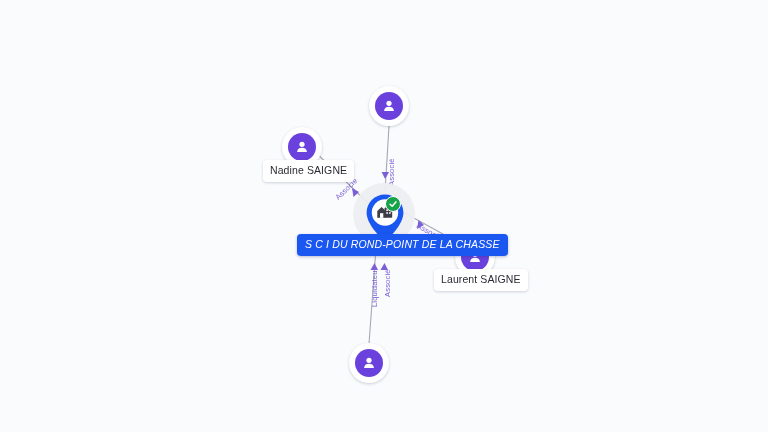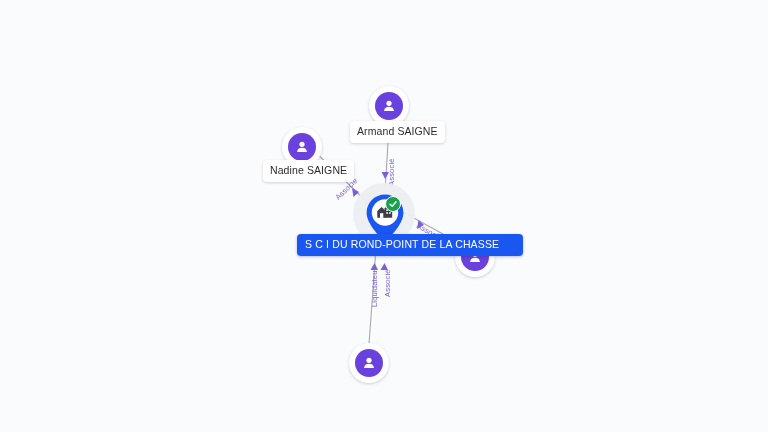--- a/index.html
+++ b/index.html
@@ -93,25 +93,26 @@
     justify-content: center;
   }
   .company-check svg { display: block; }
 
   .company-chip {
     position: absolute;
     background: #1a56f0;
     color: #ffffff;
     font-size: 10.5px;
     line-height: 1;
-    padding: 5px 24px 6px 8px;
+    padding: 5px 8px 6px 8px;
     border-radius: 4px;
     white-space: nowrap;
     box-shadow: 0 1px 3px rgba(20,40,110,0.30);
     letter-spacing: 0.15px;
+    font-style: italic;
   }
 
   
   .edge-label {
     position: absolute;
     color: #7b5fd8;
     font-size: 7.5px;
     line-height: 1;
     white-space: nowrap;
     letter-spacing: 0.2px;
@@ -163,40 +164,40 @@
   <div class="edge-label" style="left:384px; top:297px; transform: rotate(-90deg);">Associé</div>
 
   <div class="person-node" style="left:369px; top:86px;">
     <div class="person-disc">
       <svg width="16" height="16" viewBox="0 0 24 24" fill="#ffffff">
         <circle cx="12" cy="8" r="3.9"></circle>
         <path d="M4.6 19.4c0-4.1 3.3-6.3 7.4-6.3s7.4 2.2 7.4 6.3z"></path>
       </svg>
     </div>
   </div>
-  <div class="name-chip" style="left:350px; top:121px;">Armand SAIGNE</div>
 
   <div class="person-node" style="left:282px; top:127px;">
     <div class="person-disc">
       <svg width="16" height="16" viewBox="0 0 24 24" fill="#ffffff">
         <circle cx="12" cy="8" r="3.9"></circle>
         <path d="M4.6 19.4c0-4.1 3.3-6.3 7.4-6.3s7.4 2.2 7.4 6.3z"></path>
       </svg>
     </div>
   </div>
   <div class="name-chip" style="left:263px; top:160px;text-align:right;">Nadine SAIGNE</div>
 
   <div class="person-node" style="left:455px; top:237px;">
     <div class="person-disc">
       <svg width="16" height="16" viewBox="0 0 24 24" fill="#ffffff">
         <circle cx="12" cy="8" r="3.9"></circle>
         <path d="M4.6 19.4c0-4.1 3.3-6.3 7.4-6.3s7.4 2.2 7.4 6.3z"></path>
       </svg>
     </div>
   </div>
+  <div class="name-chip" style="left:434px; top:269px;">Laurent SAIGNE</div>
 
   <div class="person-node" style="left:349px; top:343px;">
     <div class="person-disc">
       <svg width="16" height="16" viewBox="0 0 24 24" fill="#ffffff">
         <circle cx="12" cy="8" r="3.9"></circle>
         <path d="M4.6 19.4c0-4.1 3.3-6.3 7.4-6.3s7.4 2.2 7.4 6.3z"></path>
       </svg>
     </div>
   </div>
 

